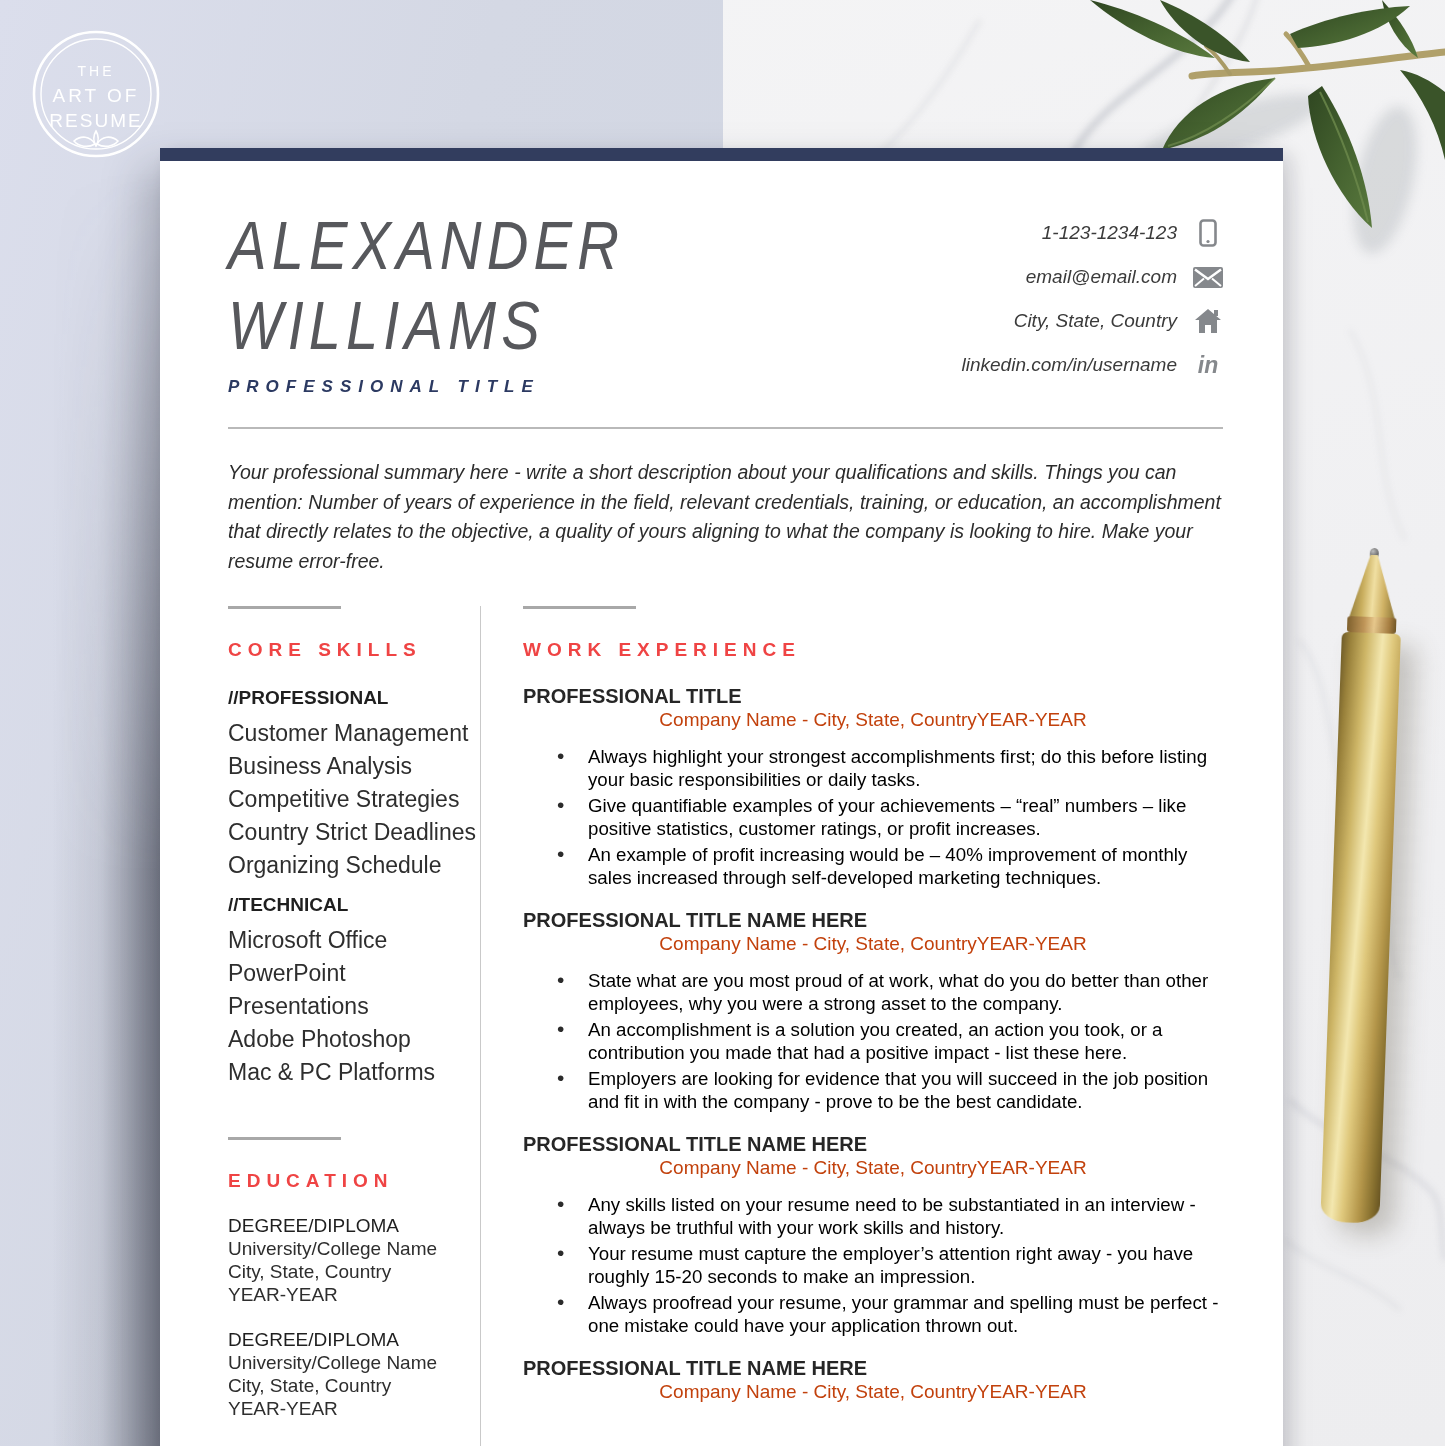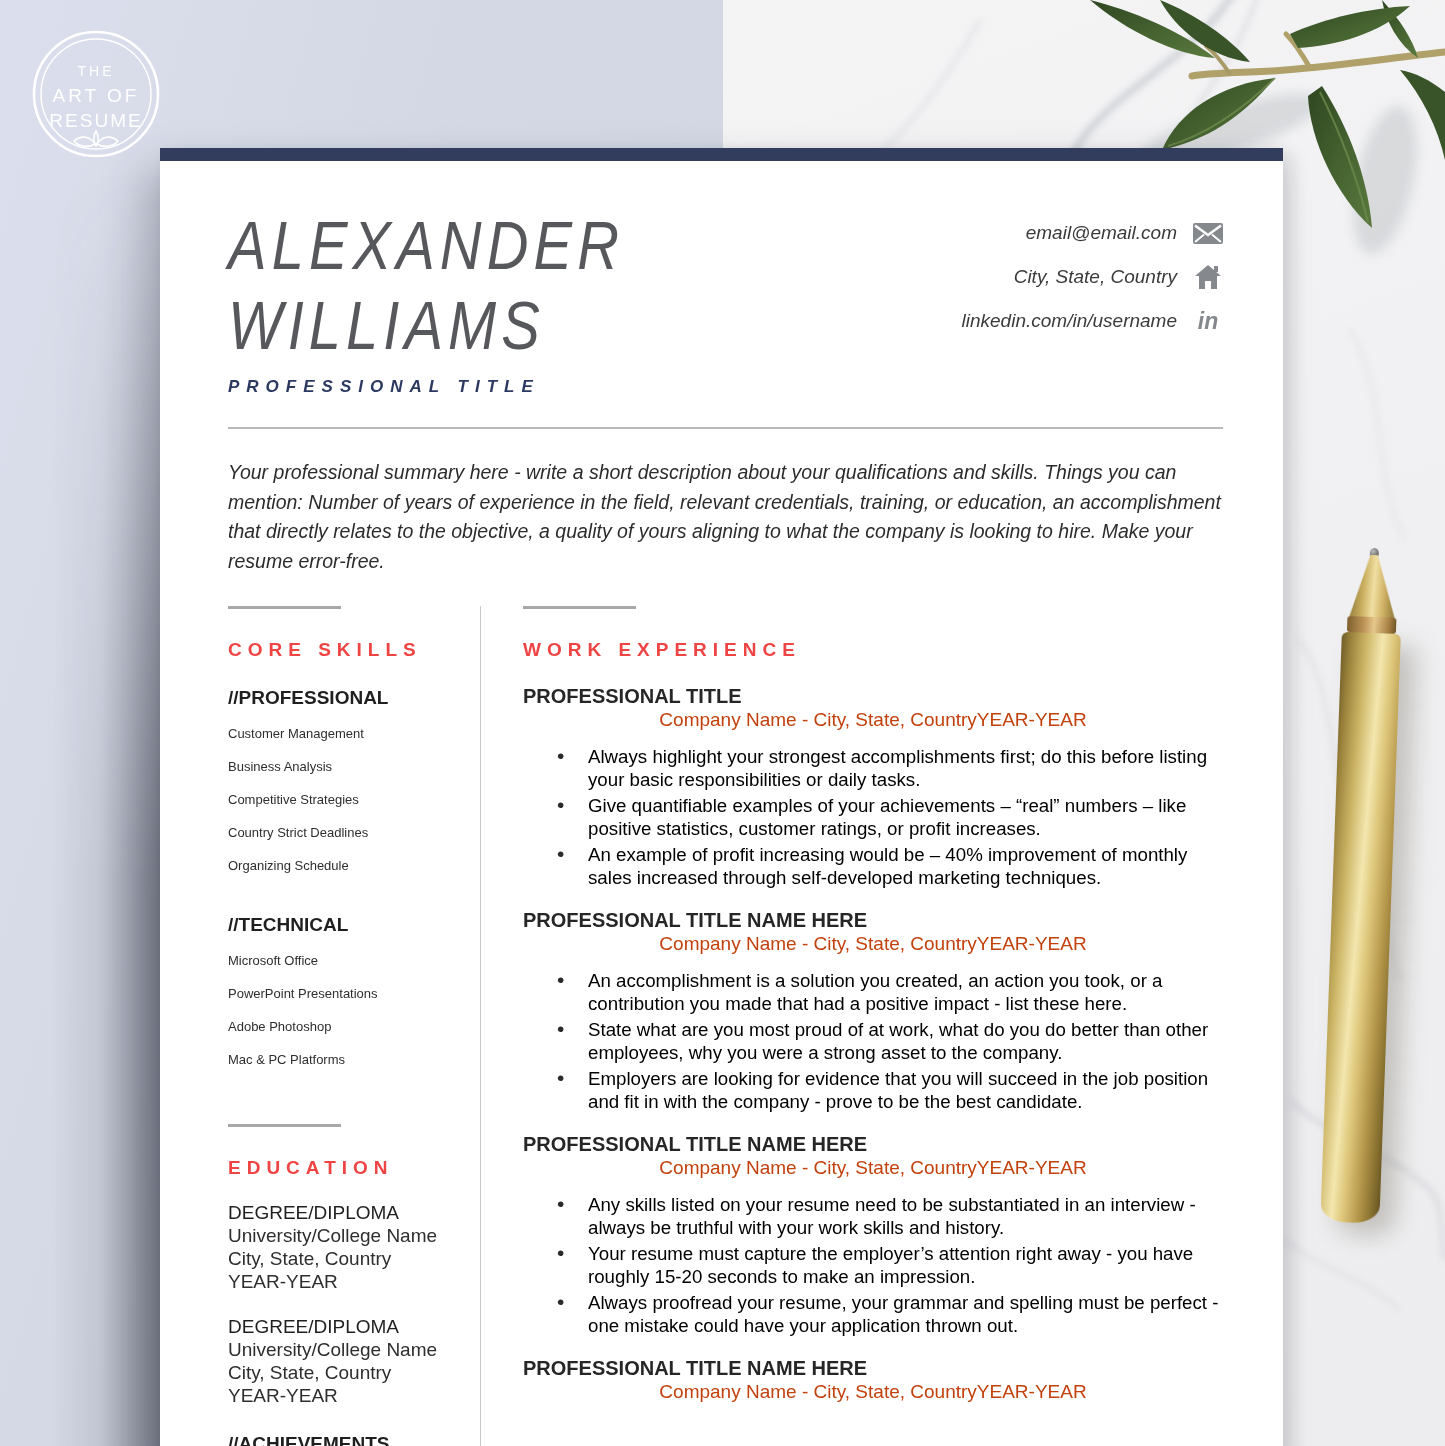--- a/index.html
+++ b/index.html
@@ -77,22 +77,22 @@
   .columns{ display:flex; margin-top:30px; align-items:stretch; }
   .col-left{ width:252px; flex:0 0 252px; }
   .col-right{ flex:1; border-left:1px solid #c9c9c9; padding-left:42px; min-height:900px; }
 
   .mini-rule{ width:113px; height:3px; background:#a8a8a8; }
   .section-h{ margin-top:30px; font-size:19px; font-weight:bold; letter-spacing:6px; color:#ef4444; }
 
   
   .skill-group-label{ font-size:19px; font-weight:bold; color:#1f1f1f; margin-top:26px; margin-bottom:8px; }
   .skill-list{ list-style:none; }
-  .skill-list li{ font-size:13px; line-height:33px; color:#2e2e2e; }
-  .tech-gap{ margin-top:32px; }
+  .skill-list li{ font-size:23px; line-height:33px; color:#2e2e2e; }
+  .tech-gap{ margin-top:12px; }
   .edu-rule{ margin-top:48px; }
   .edu-entry{ margin-top:22px; }
   .edu-entry .degree{ font-size:19px; font-weight:normal; color:#1f1f1f; line-height:23px; }
   .edu-entry p{ font-size:19px; color:#2e2e2e; line-height:23px; }
   .ach-label{ margin-top:26px; font-size:19px; font-weight:bold; color:#1f1f1f; }
 
   
   .work-h{ margin-bottom:24px; }
   .job{ margin-bottom:20px; }
   .job-title{ font-size:20px; font-weight:bold; color:#262626; line-height:23px; }
@@ -167,20 +167,29 @@
     <div class="topbar"></div>
     <div class="content">
 
       <div class="header">
         <div class="name">ALEXANDER</div>
         <div class="name">WILLIAMS</div>
         <div class="prof-title">PROFESSIONAL TITLE</div>
 
         <div class="contact">
           <div class="contact-row">
+            <span class="contact-text">1-123-1234-123</span>
+            <span class="contact-icon">
+              <svg width="18" height="28" viewBox="0 0 18 28">
+                  <rect x="1.5" y="1.5" width="15" height="25" rx="3" fill="none" stroke="#85888c" stroke-width="2.6"></rect>
+                  <circle cx="9" cy="22.5" r="1.6" fill="#85888c"></circle>
+                </svg>
+            </span>
+          </div>
+          <div class="contact-row">
             <span class="contact-text">email@email.com</span>
             <span class="contact-icon">
               <svg width="30" height="21" viewBox="0 0 30 21">
                   <rect x="0" y="0" width="30" height="21" rx="2" fill="#85888c"></rect>
                   <polyline points="2,2.5 15,12 28,2.5" fill="none" stroke="#fff" stroke-width="2.4"></polyline>
                   <line x1="2" y1="19" x2="11" y2="11.5" stroke="#fff" stroke-width="2"></line>
                   <line x1="28" y1="19" x2="19" y2="11.5" stroke="#fff" stroke-width="2"></line>
                 </svg>
             </span>
           </div>
@@ -266,22 +275,22 @@
             </ul>
           </div>
 
           <div class="job">
             <div class="job-title">PROFESSIONAL TITLE NAME HERE</div>
             <div class="job-sub">
               <span>Company Name - City, State, Country</span>
               <span class="job-years">YEAR-YEAR</span>
             </div>
             <ul class="job-bullets">
+              <li>State what are you most proud of at work, what do you do better than other employees, why you were a strong asset to the company.</li>
               <li>An accomplishment is a solution you created, an action you took, or a contribution you made that had a positive impact - list these here.</li>
-              <li>State what are you most proud of at work, what do you do better than other employees, why you were a strong asset to the company.</li>
               <li>Employers are looking for evidence that you will succeed in the job position and fit in with the company - prove to be the best candidate.</li>
             </ul>
           </div>
 
           <div class="job">
             <div class="job-title">PROFESSIONAL TITLE NAME HERE</div>
             <div class="job-sub">
               <span>Company Name - City, State, Country</span>
               <span class="job-years">YEAR-YEAR</span>
             </div>

